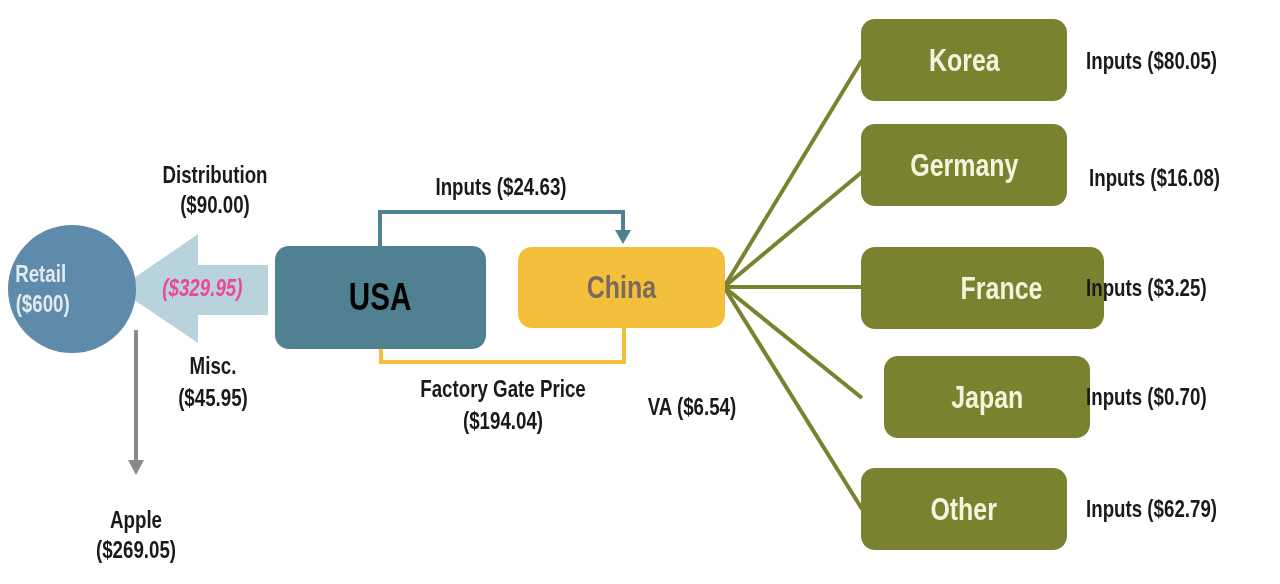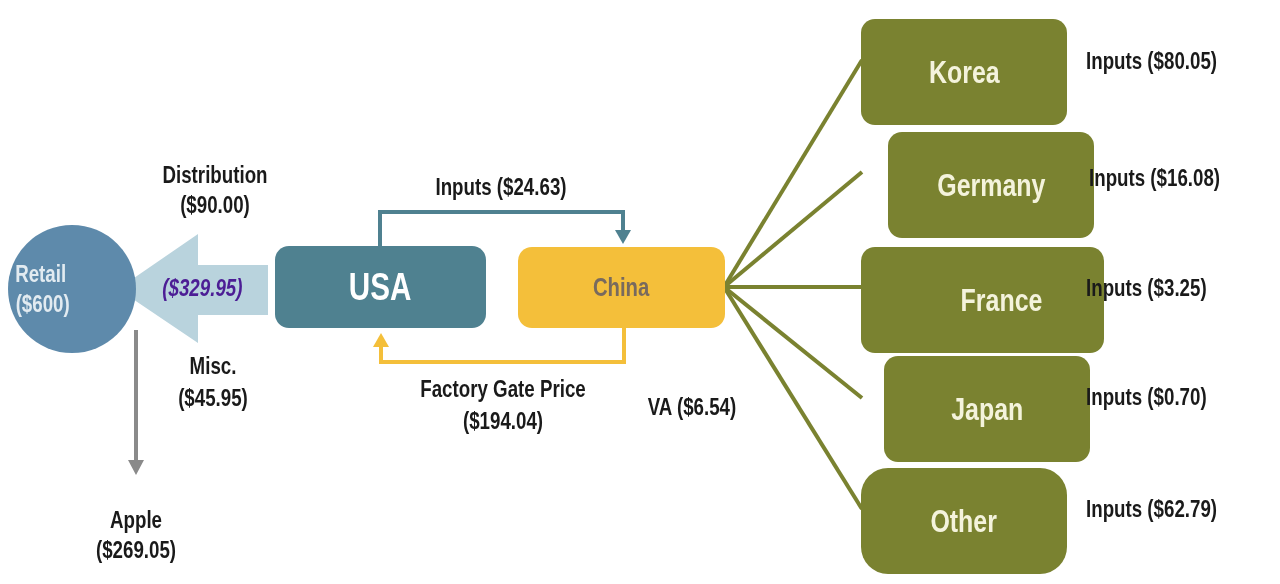--- a/index.html
+++ b/index.html
@@ -6,29 +6,29 @@
   body { width: 1280px; height: 584px; position: relative; overflow: hidden;
          font-family: "Liberation Sans", sans-serif; }
   #diagram { position: absolute; left: 0; top: 0; width: 1280px; height: 584px; }
   .lbl { position: absolute; color: #1a1a1a; font-family: "Liberation Sans", sans-serif;
          font-weight: bold; font-stretch: condensed; text-align: center; white-space: nowrap;
          transform: scaleX(0.78); transform-origin: center; }
   .lbl-left { transform-origin: left center; text-align: left; }
   .node { position: absolute; display: flex; align-items: center; justify-content: center;
           border-radius: 14px; font-family: "Liberation Sans", sans-serif; font-weight: bold; }
   .node span { display: inline-block; transform: scaleX(0.78); }
-  .country { background: #7a8230; color: #f4f3dc; width: 206px; height: 106px; left: 861px; font-size: 32px; }
-  .usa { background: #4f8190; color: #ffffff; left: 275px; top: 246px; width: 211px; height: 82px; font-size: 38px; }
-  .china { background: #f4bf3a; color: #786a5e; left: 518px; top: 247px; width: 207px; height: 81px; font-size: 26px; }
+  .country { background: #7a8230; color: #f4f3dc; width: 206px; height: 82px; left: 861px; font-size: 32px; }
+  .usa { background: #4f8190; color: #000000; left: 275px; top: 246px; width: 211px; height: 103px; font-size: 38px; }
+  .china { background: #f4bf3a; color: #786a5e; left: 518px; top: 247px; width: 207px; height: 81px; font-size: 32px; }
   .retail { position: absolute; left: 8px; top: 225px; width: 128px; height: 128px; border-radius: 50%;
             background: #5e8aab; color: #e2ebf1; display: flex; flex-direction: column;
             align-items: flex-start; justify-content: center; font-weight: bold; font-size: 24px; line-height: 30px; }
   .retail span { display: inline-block; transform: scaleX(0.78); }
   .big-arrow-text { position: absolute; left: 140px; top: 274px; width: 125px; text-align: center;
-            font-style: italic; font-weight: bold; font-size: 24px; color: #4c1d95; }
+            font-style: italic; font-weight: bold; font-size: 24px; color: #ec4899; }
   .big-arrow-text span { display: inline-block; transform: scaleX(0.78); }
 </style>
 </head>
 <body>
 
 <svg id="diagram" width="1280" height="584" viewBox="0 0 1280 584">
 
   <g>
     <line x1="724" y1="287" x2="862" y2="60" stroke="#7a8230" stroke-width="4"></line>
     <line x1="724" y1="287" x2="862" y2="172" stroke="#7a8230" stroke-width="4"></line>
@@ -61,30 +61,30 @@
 <div class="node usa">
   <span>USA</span>
 </div>
 <div class="node china">
   <span>China</span>
 </div>
 
 <div class="node country" style="top:19px;">
   <span>Korea</span>
 </div>
-<div class="node country" style="top:132px;margin-left:27px;">
+<div class="node country" style="top:124px;">
   <span>Germany</span>
 </div>
 <div class="node country" style="top:247px;padding-left:37px;">
   <span>France</span>
 </div>
 <div class="node country" style="top:356px;margin-left:23px;">
   <span>Japan</span>
 </div>
-<div class="node country" style="top:468px;border-radius:27px;">
+<div class="node country" style="top:468px;">
   <span>Other</span>
 </div>
 
 <div class="lbl lbl-left" style="left:1086px; top:47px; font-size:24px;">Inputs ($80.05)</div>
 <div class="lbl lbl-left" style="left:1089px; top:164px; font-size:24px;">Inputs ($16.08)</div>
 <div class="lbl lbl-left" style="left:1086px; top:274px; font-size:24px;">Inputs ($3.25)</div>
 <div class="lbl lbl-left" style="left:1086px; top:383px; font-size:24px;">Inputs ($0.70)</div>
 <div class="lbl lbl-left" style="left:1086px; top:495px; font-size:24px;">Inputs ($62.79)</div>
 
 <div class="lbl" style="left:135px; top:160px; width:160px; font-size:24px; line-height:30px;">

